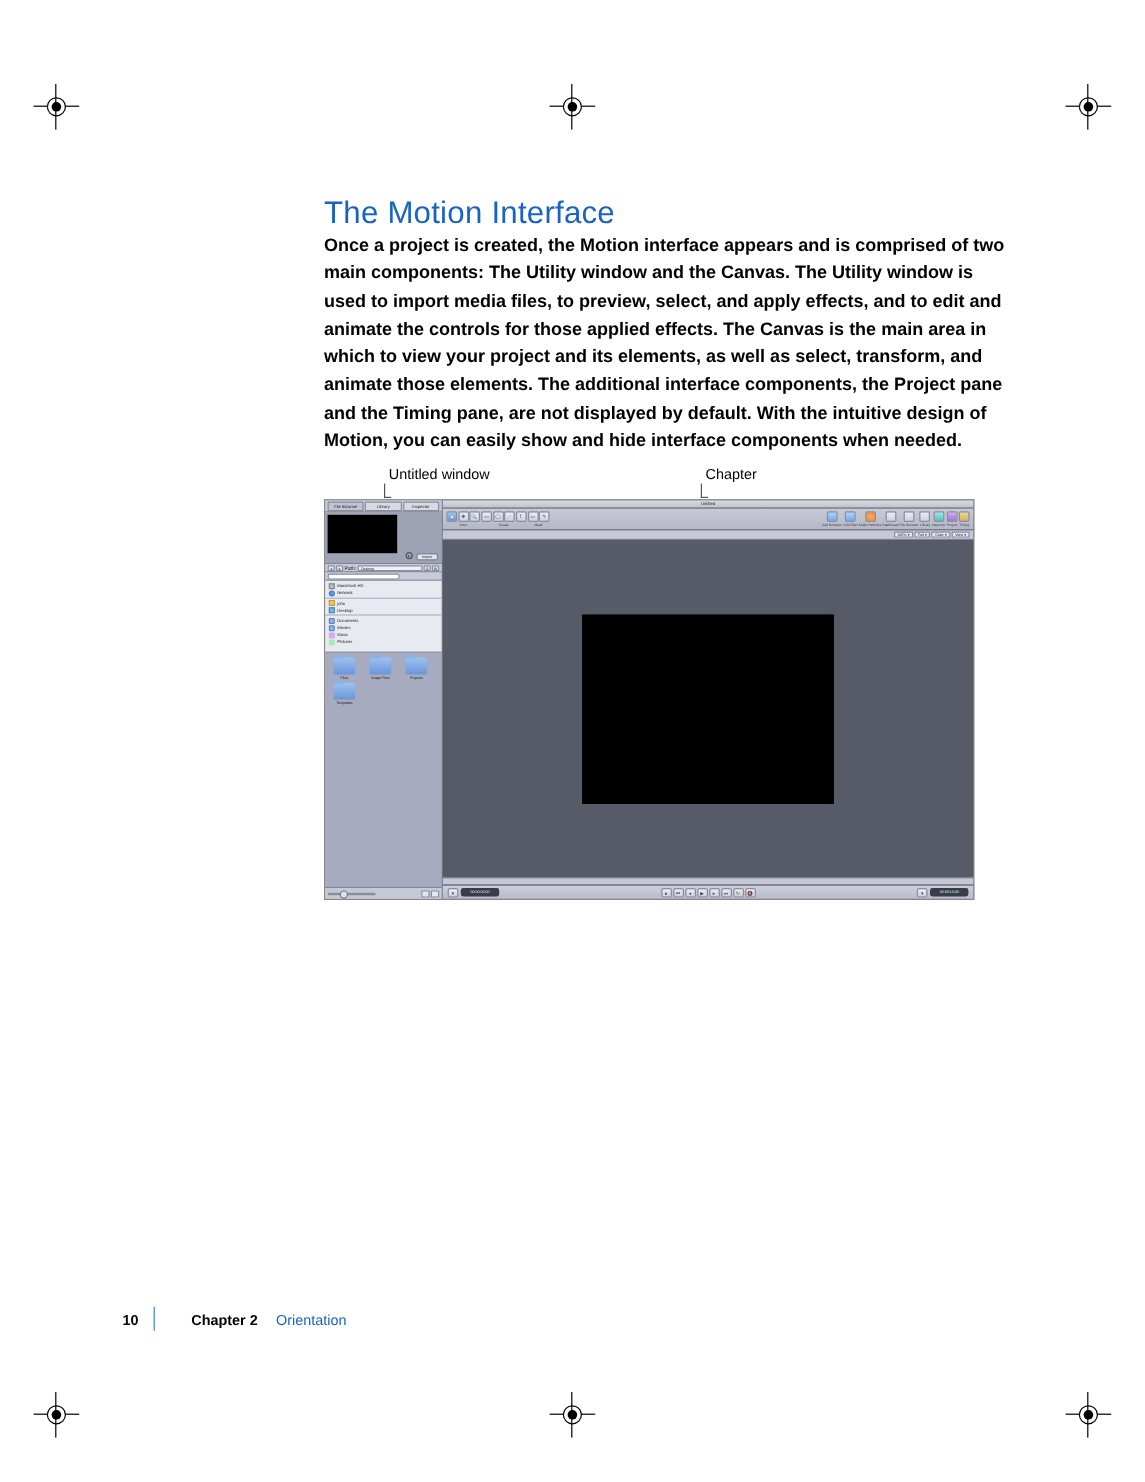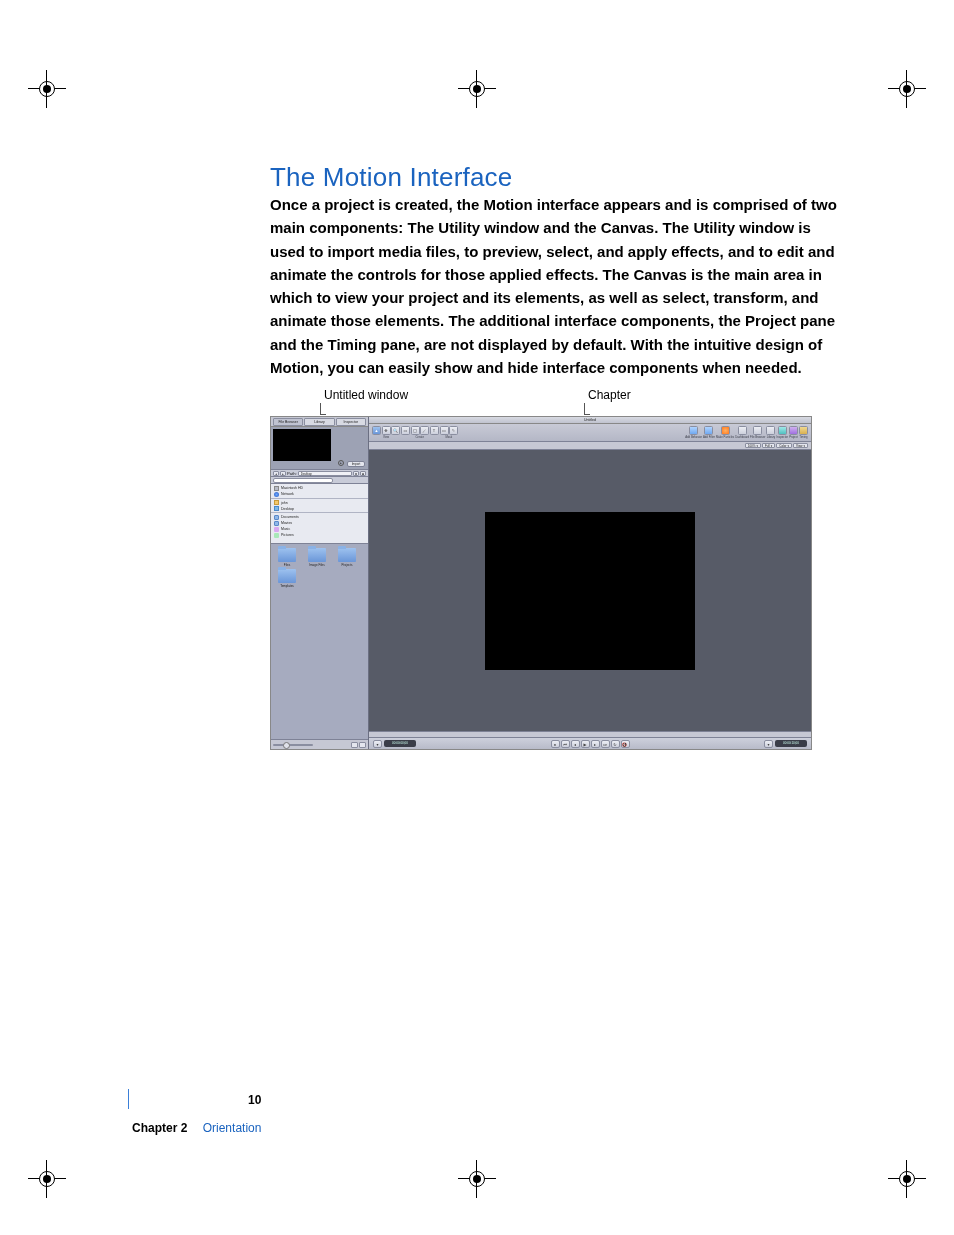--- a/index.html
+++ b/index.html
@@ -406,24 +406,23 @@
     line-height: 7px;
     color: #444;
   }
 
   
   .page-footer {
     position: absolute;
     left: 102px;
     top: 1093px;
     display: flex;
-    align-items: flex-end;
+    align-items: flex-start;
     gap: 14px;
     font-size: 12px;
-    flex-direction: column;
   }
   .page-num { font-weight: 600; color: #000; }
   .footer-rule {
     position: absolute;
     left: 128px;
     top: 1089px;
     width: 1px;
     height: 20px;
     background: #3b7fd8;
   }

